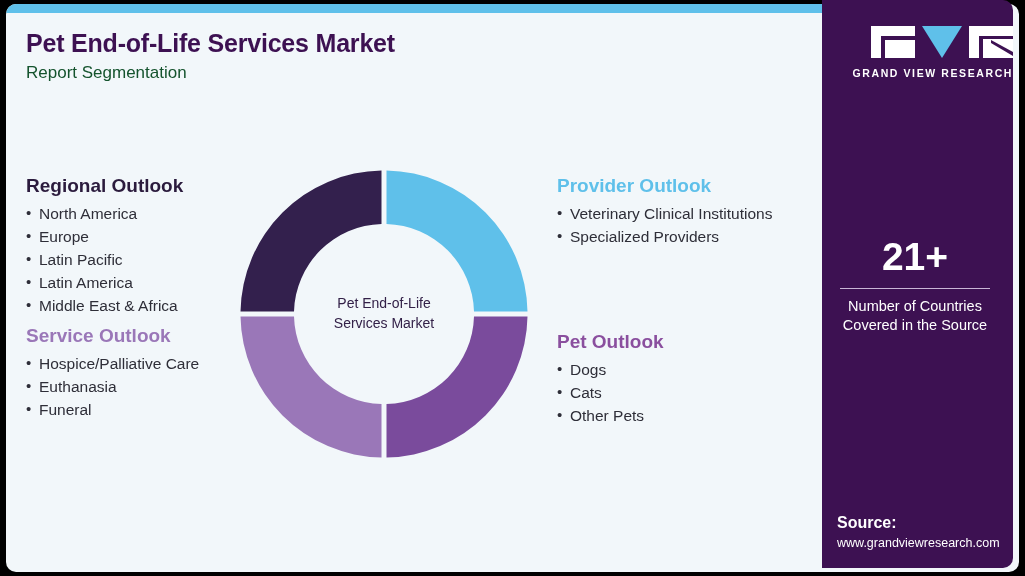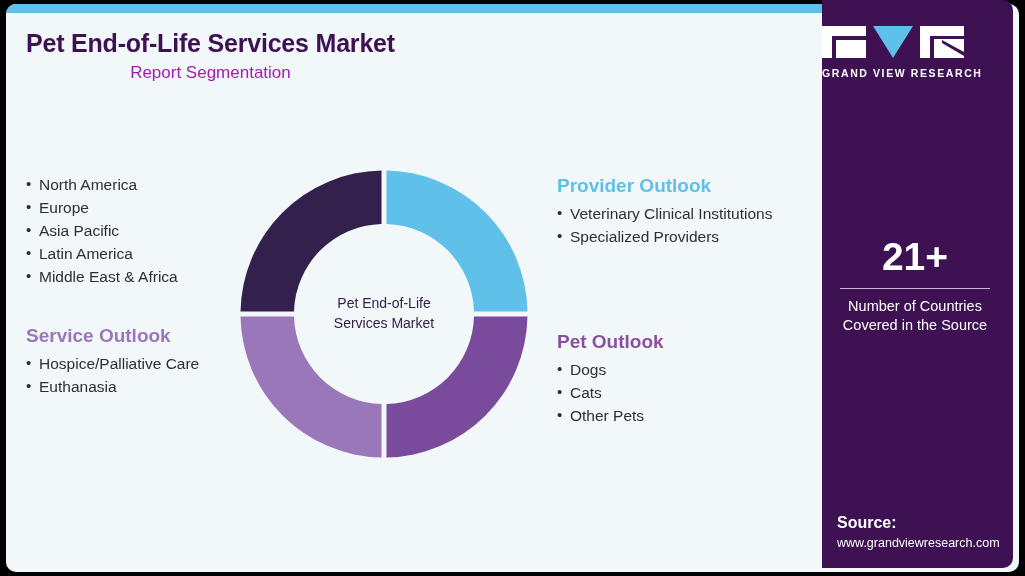--- a/index.html
+++ b/index.html
@@ -31,21 +31,21 @@
   }
   
   .header { position:absolute; left:20px; top:24px; }
   .title {
     font-size:25px; font-weight:bold;
     color:#3d1152; letter-spacing:-0.2px;
     line-height:1.2;
   }
   .subtitle {
     font-size:17px; font-weight:normal;
-    color:#a21caf; margin-top:5px;text-align:center;
+    color:#14532d; margin-top:5px;
   }
   
   .block { position:absolute; }
   .block-title {
     font-size:19px; font-weight:bold;
     margin-bottom:5px; line-height:1.25;
   }
   .block ul { list-style:none; }
   .block li {
     font-size:15.5px; color:#2e2e38;
@@ -85,21 +85,21 @@
     position:absolute;
     left:822px; top:0;
     width:191px; height:568px;
     background:#3d1152;
     border-top-right-radius:10px;
     border-bottom-right-radius:10px;
   }
   .logo {
     position:absolute; left:0; top:26px;
     width:191px;
-    display:flex; flex-direction:column; align-items:flex-start;
+    display:flex; flex-direction:column; align-items:flex-end;
   }
   .logo-marks { display:flex; align-items:flex-start; gap:7px; }
   .logo-text {
     margin-top:9px;
     font-size:10.5px; font-weight:bold;
     letter-spacing:1.6px; color:#ffffff;
   }
   .stat {
     position:absolute; left:0; top:237px;
     width:186px; text-align:center;
@@ -132,34 +132,36 @@
   <div class="card">
 
     <div class="top-accent"></div>
 
     <div class="header">
       <div class="title">Pet End-of-Life Services Market</div>
       <div class="subtitle">Report Segmentation</div>
     </div>
 
     <div class="block" id="blk-regional">
+      <div class="block-title" style="color:#2b1b3d;">Regional Outlook</div>
       <ul>
         <li>North America</li>
         <li>Europe</li>
-        <li>Asia Pacific</li>
+        <li>Latin Pacific</li>
         <li>Latin America</li>
         <li>Middle East &amp; Africa</li>
       </ul>
     </div>
 
     <div class="block" id="blk-service">
       <div class="block-title" style="color:#9a77b8;">Service Outlook</div>
       <ul>
         <li>Hospice/Palliative Care</li>
         <li>Euthanasia</li>
+        <li>Funeral</li>
       </ul>
     </div>
 
     <div class="block" id="blk-provider">
       <div class="block-title" style="color:#5fc0ea;">Provider Outlook</div>
       <ul>
         <li>Veterinary Clinical Institutions</li>
         <li>Specialized Providers</li>
       </ul>
     </div>

